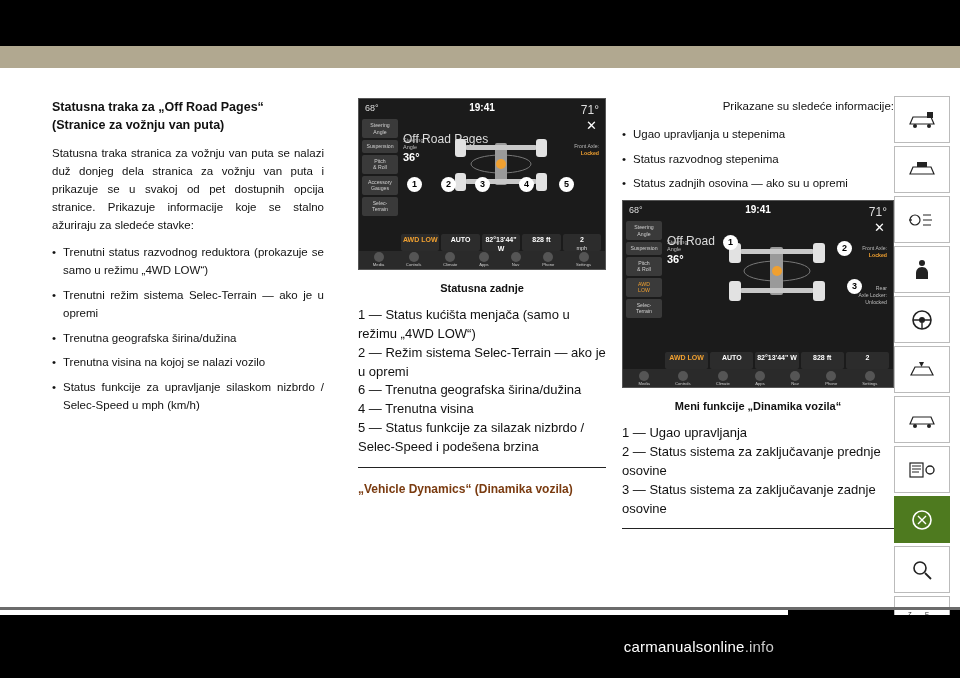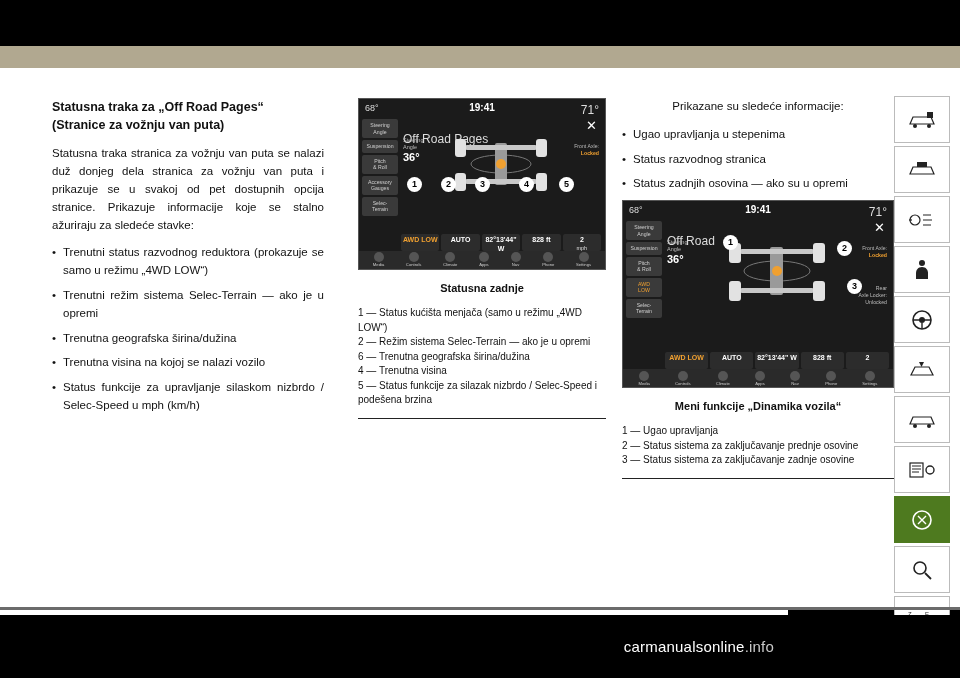--- a/index.html
+++ b/index.html
@@ -251,21 +251,21 @@
     margin: 0 auto 1px auto;
   }
   .caption {
     text-align: center;
     font-size: 11px;
     font-weight: bold;
     color: #111;
     margin: 12px 0 12px 0;
   }
   .legend {
-    font-size: 10px;
+    font-size: 13px;
     line-height: 1.45;
     color: #111;
   }
   .legend div { margin-bottom: 0px; }
   hr.thin {
     border: none;
     border-top: 1px solid #222;
     margin: 10px 0 14px 0;
   }
   h3.brown {
@@ -387,27 +387,28 @@
       <div class="legend">
         <div>1 — Status kućišta menjača (samo u režimu „4WD LOW“)</div>
         <div>2 — Režim sistema Selec-Terrain — ako je u opremi</div>
         <div>6 — Trenutna geografska širina/dužina</div>
         <div>4 — Trenutna visina</div>
         <div>5 — Status funkcije za silazak nizbrdo / Selec-Speed i podešena brzina</div>
       </div>
 
       <hr class="thin">
 
+      <h3 class="brown">„Vehicle Dynamics“ (Dinamika vozila)</h3>
     </div>
 
     <div class="col col3">
-      <p class="body" style="text-align:center">Prikazane su sledeće informacije:</p>
+      <p class="body" style="text-align:right">Prikazane su sledeće informacije:</p>
       <ul class="bl plain">
         <li><span class="dot">•</span><span>Ugao upravljanja u stepenima</span></li>
-        <li><span class="dot">•</span><span>Status razvodnog stranica</span></li>
+        <li><span class="dot">•</span><span>Status razvodnog stepenima</span></li>
         <li><span class="dot">•</span><span>Status zadnjih osovina — ako su u opremi</span></li>
       </ul>
 
       <div class="screen big" style="margin-top:6px">
         <div class="scr-top">
           <span class="tl">68°</span>
           <span class="tc">19:41</span>
           <span class="tr">71°</span>
         </div>
         <div class="scr-title">Off Road</div>

